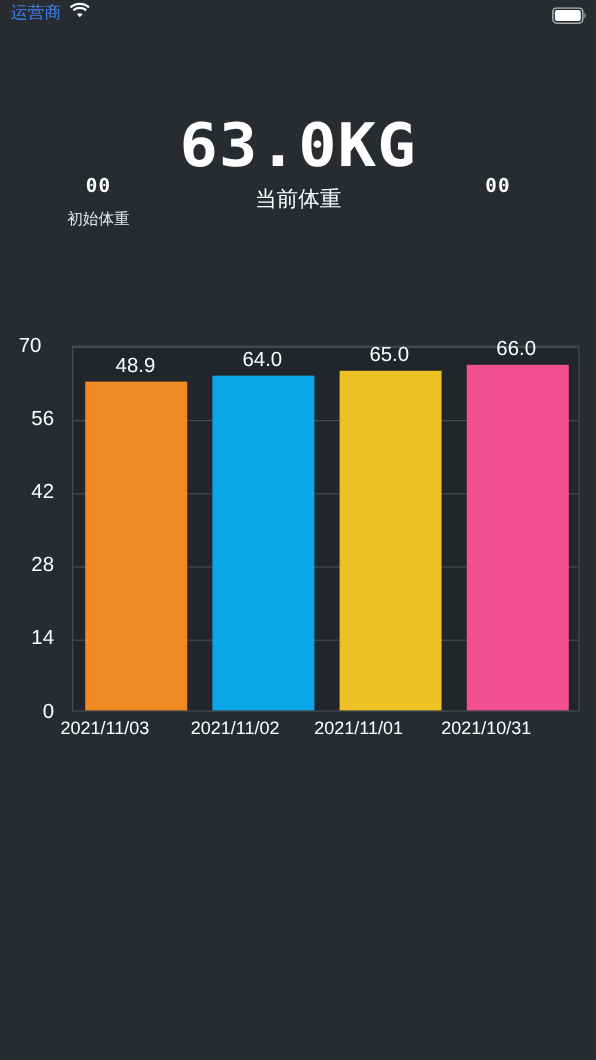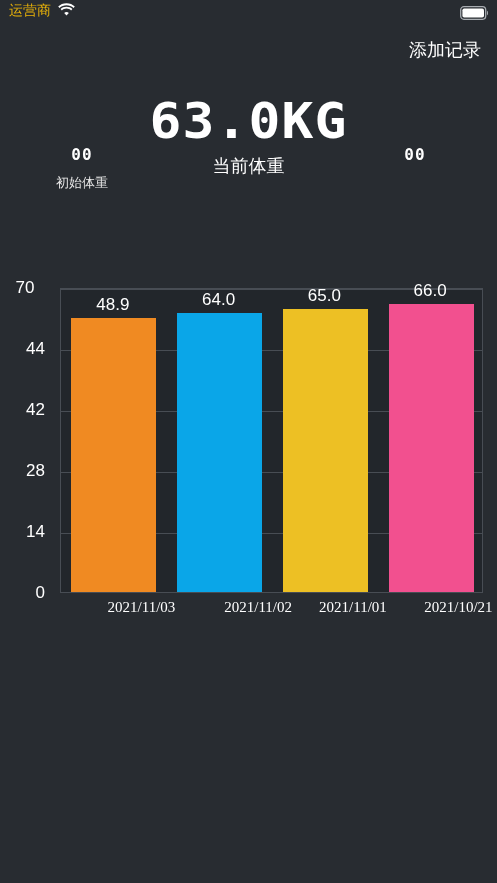--- a/index.html
+++ b/index.html
@@ -13,21 +13,21 @@
 
   
   .statusbar {
     position: absolute; top: 0; left: 0; width: 497px; height: 28px;
     display: flex; align-items: center; color: #ffffff;
   }
   .sb-left {
     position: absolute; left: 9px; top: 2px;
     display: flex; align-items: center; gap: 7px;
   }
-  .sb-carrier { font-size: 14px; color: #eab308; letter-spacing: 0px; }
+  .sb-carrier { font-size: 14px; color: #3b82f6; letter-spacing: 0px; }
   .wifi-icon { display: block; }
   .sb-time {
     position: absolute; left: 0; right: 0; top: 4px;
     text-align: center; font-size: 14.5px; font-weight: bold; color: #ffffff;
   }
   .sb-right { position: absolute; right: 8px; top: 6px; display: flex; align-items: center; }
   .battery-icon { display: block; }
 
   
   .navbar { position: absolute; top: 36px; left: 0; width: 497px; height: 34px; }
@@ -79,22 +79,22 @@
   }
   .bars { position: absolute; left: 0; top: 0; width: 100%; height: 100%; }
   .bar {
     position: absolute; bottom: 0;
   }
   .bar-value {
     position: absolute; text-align: center;
     color: #ffffff; font-size: 17px; white-space: nowrap;
   }
   .xtick-label {
-    position: absolute; text-align: right;
-    color: #ffffff; font-size: 15px; white-space: nowrap; font-family: Liberation Serif, serif;
+    position: absolute; text-align: left;
+    color: #ffffff; font-size: 15px; white-space: nowrap;
   }
 </style>
 </head>
 <body>
 
 <div id="app">
 
   <div class="statusbar">
     <div class="sb-left">
       <span class="sb-carrier">运营商</span>
@@ -110,23 +110,20 @@
       <span class="battery-icon">
         <svg width="29" height="14" viewBox="0 0 29 14">
           <rect x="0.7" y="0.7" width="25" height="12.6" rx="3.2" ry="3.2" fill="none" stroke="#a9adb2" stroke-width="1.3"></rect>
           <rect x="2.4" y="2.4" width="21.6" height="9.2" rx="1.8" ry="1.8" fill="#ffffff"></rect>
           <path d="M27 4.7 C28.3 5.2 28.3 8.8 27 9.3 Z" fill="#a9adb2"></path>
         </svg>
       </span>
     </div>
   </div>
 
-  <div class="navbar">
-    <button class="add-record">添加记录</button>
-  </div>
 
   <div class="summary">
     <div class="stencil current-value">63.0KG</div>
     <div class="current-label">当前体重</div>
 
     <div class="side-stat left">
       <div class="stencil side-value">00</div>
       <div class="side-label">初始体重</div>
     </div>
 
@@ -134,21 +131,21 @@
       <div class="stencil side-value">00</div>
     </div>
   </div>
 
   <div class="chart-wrap">
     <div id="ylabels">
         <div class="ytick-label" style="top: 317px;">0</div>
         <div class="ytick-label" style="top: 256px;">14</div>
         <div class="ytick-label" style="top: 195px;">28</div>
         <div class="ytick-label" style="top: 134px;">42</div>
-        <div class="ytick-label" style="top: 73px;">44</div>
+        <div class="ytick-label" style="top: 73px;">56</div>
         <div class="ytick-label" style="top: 12px; text-align: center;">70</div>
       </div>
     <div class="plot">
       <div id="grid">
           <div class="gridline" style="top: 243.5px;"></div>
           <div class="gridline" style="top: 182.5px;"></div>
           <div class="gridline" style="top: 121.5px;"></div>
           <div class="gridline" style="top: 60.5px;"></div>
           <div class="gridline" style="top: -0.5px;"></div>
         </div>
@@ -160,19 +157,19 @@
         </div>
     </div>
     <div id="valuelabels">
         <div class="bar-value" style="left: 50.375px; width: 125px; top: 18.5px;">48.9</div>
         <div class="bar-value" style="left: 156.125px; width: 125px; top: 14.1429px;">64.0</div>
         <div class="bar-value" style="left: 261.875px; width: 125px; top: 9.78571px;">65.0</div>
         <div class="bar-value" style="left: 367.625px; width: 125px; top: 5.42857px;">66.0</div>
       </div>
     <div id="xlabels">
         <div class="xtick-label" style="left: 50.375px; width: 125px; top: 323px;">2021/11/03</div>
-        <div class="xtick-label" style="left: 167px; width: 125px; top: 323px;">2021/11/02</div>
+        <div class="xtick-label" style="left: 159px; width: 125px; top: 323px;">2021/11/02</div>
         <div class="xtick-label" style="left: 261.875px; width: 125px; top: 323px;">2021/11/01</div>
-        <div class="xtick-label" style="left: 367.625px; width: 125px; top: 323px;">2021/10/21</div>
+        <div class="xtick-label" style="left: 367.625px; width: 125px; top: 323px;">2021/10/31</div>
       </div>
   </div>
 
 </div>
 
 </body></html>

